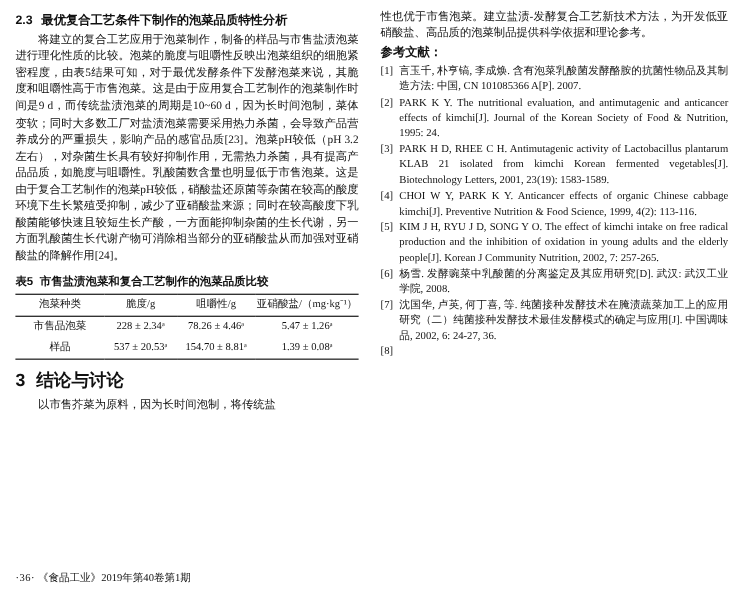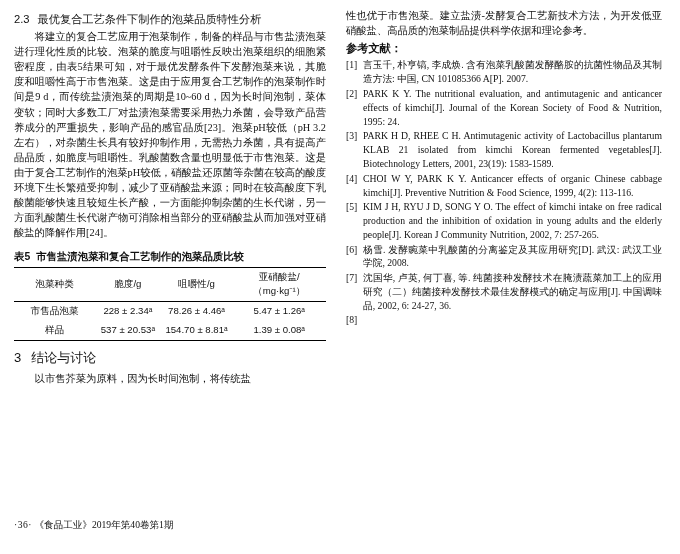--- a/index.html
+++ b/index.html
@@ -39,49 +39,49 @@
   p {
     margin: 0;
     text-indent: 2em;
   }
   p.noindent {
     text-indent: 0;
   }
   .sec-head {
     margin: 3px 0 2px 0;
     font-size: 11.2px;
-    font-weight: normal;
+    font-weight: bold;
     text-indent: 0;
     font-family: "Liberation Sans", "DejaVu Sans", sans-serif;
   }
   .sec-head .num {
     margin-right: 8px;
   }
   .sec-head.big {
-    font-size: 13px;
+    font-size: 16px;
     margin: 8px 0 3px 0;
   }
   .sec-head.big .num {
     margin-right: 10px;
   }
   .tbl-cap {
     margin: 9px 0 3px 0;
     font-size: 10.4px;
     font-weight: bold;
     text-indent: 0;
     font-family: "Liberation Sans", "DejaVu Sans", sans-serif;
   }
   .tbl-cap .label {
     margin-right: 6px;
   }
   table.data {
     border-collapse: collapse;
     width: 100%;
     font-size: 9.6px;
-    font-family: Liberation Sans, sans-serif;
+    font-family: Liberation Serif, serif;
   }
   table.data th, table.data td {
     text-align: center;
     padding: 2.5px 1px;
     border: none;
   }
   table.data thead tr.head-row {
     border-top: 1.1px solid #000;
     border-bottom: 0.7px solid #000;
   }

